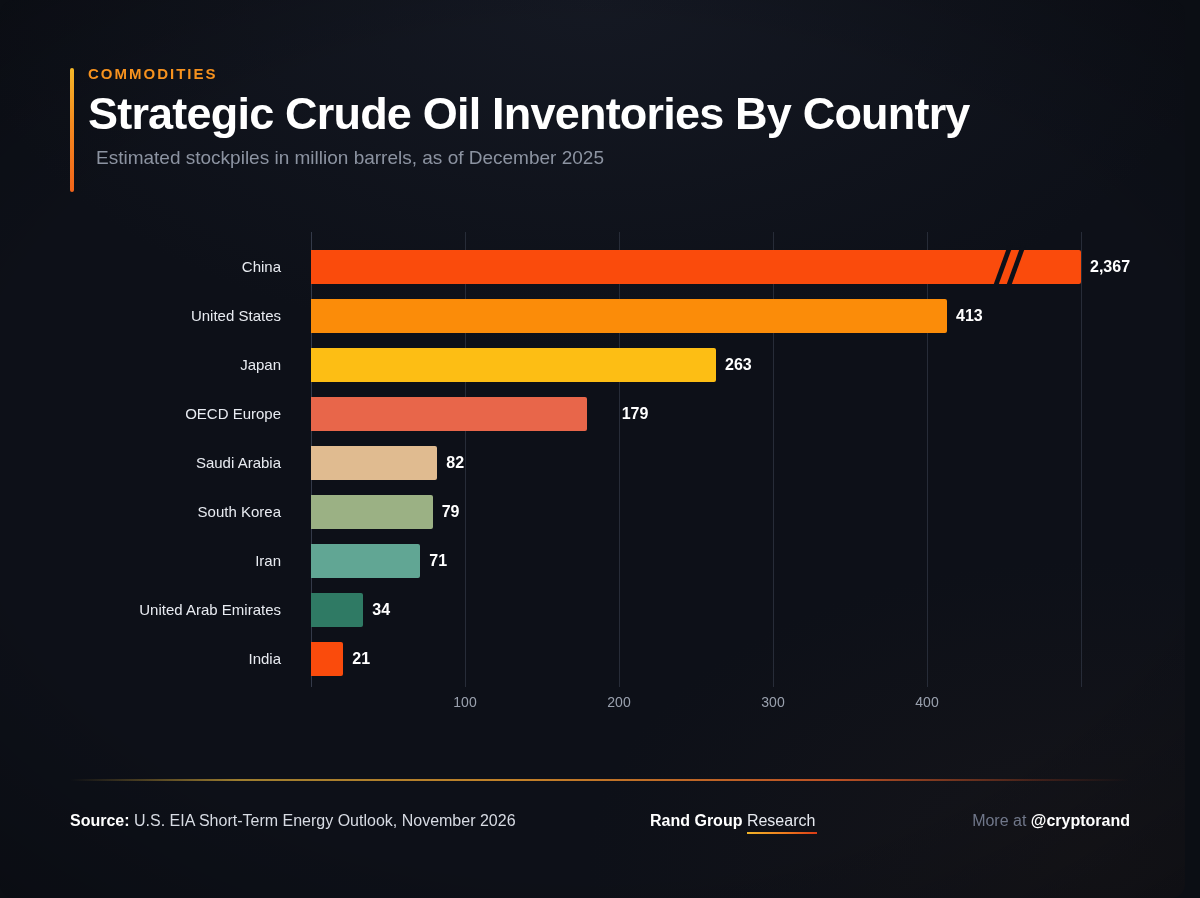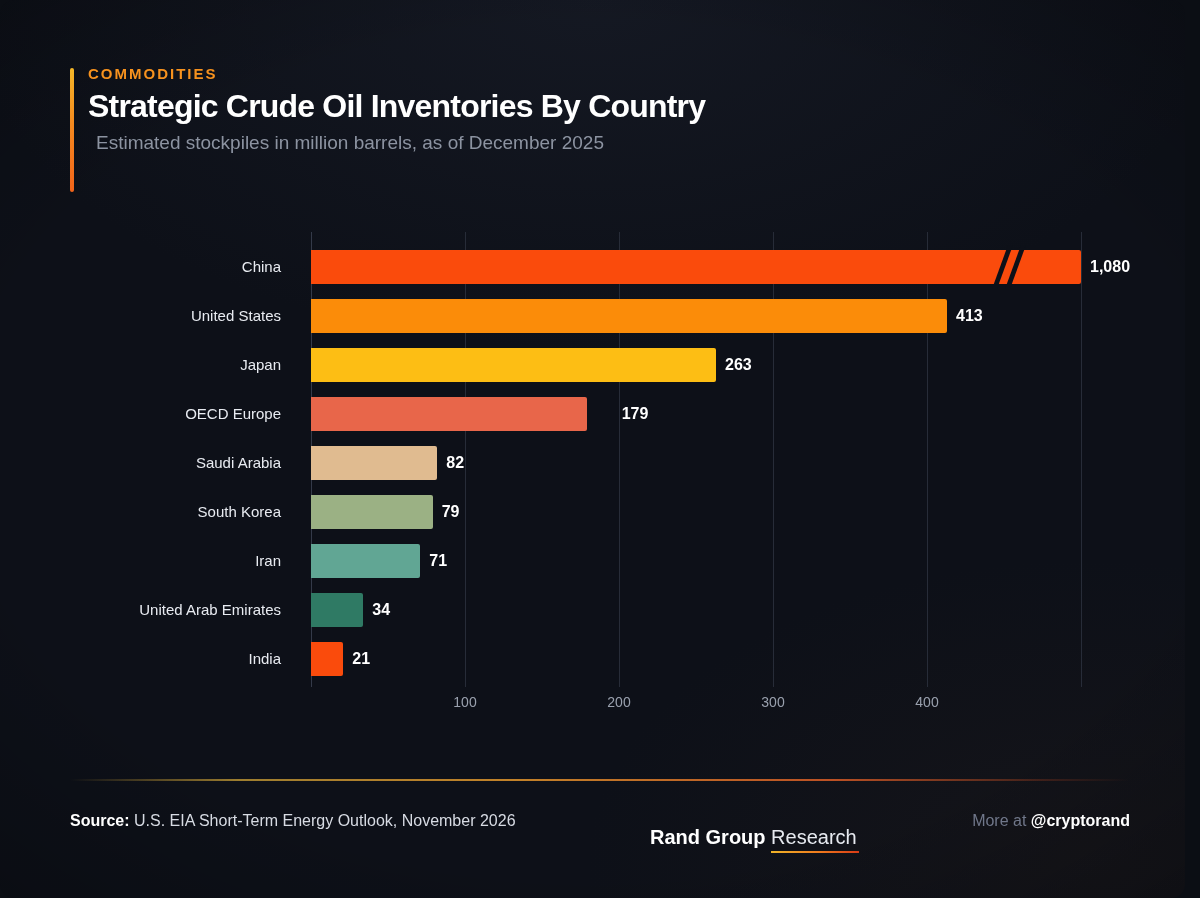--- a/index.html
+++ b/index.html
@@ -55,21 +55,21 @@
   .eyebrow {
     color: #f7921e;
     font-size: 15px;
     font-weight: bold;
     letter-spacing: 2.0px;
     margin: 0 0 6px 0;
     line-height: 1.1;
   }
   .title {
     color: #ffffff;
-    font-size: 32px;
+    font-size: 45px;
     font-weight: bold;
     letter-spacing: -0.8px;
     margin: 0 0 8px 0;
     line-height: 1.12;
     white-space: nowrap;
   }
   .subtitle {
     color: #8c93a1;
     font-size: 19px;
     font-weight: normal;
@@ -211,23 +211,23 @@
     color: #d7dbe3;
     line-height: 30px;
     white-space: nowrap;
   }
   .source .lbl { color: #ffffff; font-weight: bold; }
   .source .txt { color: #d7dbe3; }
 
   .brand {
     position: absolute;
     left: 580px;
-    top: 16px;
+    top: 0px;
     line-height: 30px;
-    font-size: 20px;
+    font-size: 16px;
     white-space: nowrap;
   }
   .brand .b1 { color: #ffffff; font-weight: bold; }
   .brand .b2 {
     color: #e7eaf0;
     font-weight: normal;
     position: relative;
     padding-bottom: 2px;
   }
   .brand .b2::after {
@@ -275,21 +275,21 @@
       </div>
     <div class="rows" id="bar-rows">
         <div class="row" style="top: 18px;">
           <div class="row-label">China</div>
           <div class="bar-wrap">
             <div class="bar" style="width: 770px; background: rgb(250, 75, 12);"></div>
             <div class="break-mark" style="left: 686px;">
               <i class="s1"></i>
               <i class="s2"></i>
             </div>
-            <div class="bar-value" style="left: 779px;">1,080</div>
+            <div class="bar-value" style="left: 779px;">2,367</div>
           </div>
         </div>
         <div class="row" style="top: 67px; padding-left: 20px;">
           <div class="row-label">United States</div>
           <div class="bar-wrap">
             <div class="bar" style="width: 636.02px; background: rgb(251, 140, 9);"></div>
             <div class="bar-value" style="left: 645.02px;">413</div>
           </div>
         </div>
         <div class="row" style="top: 116px;">

